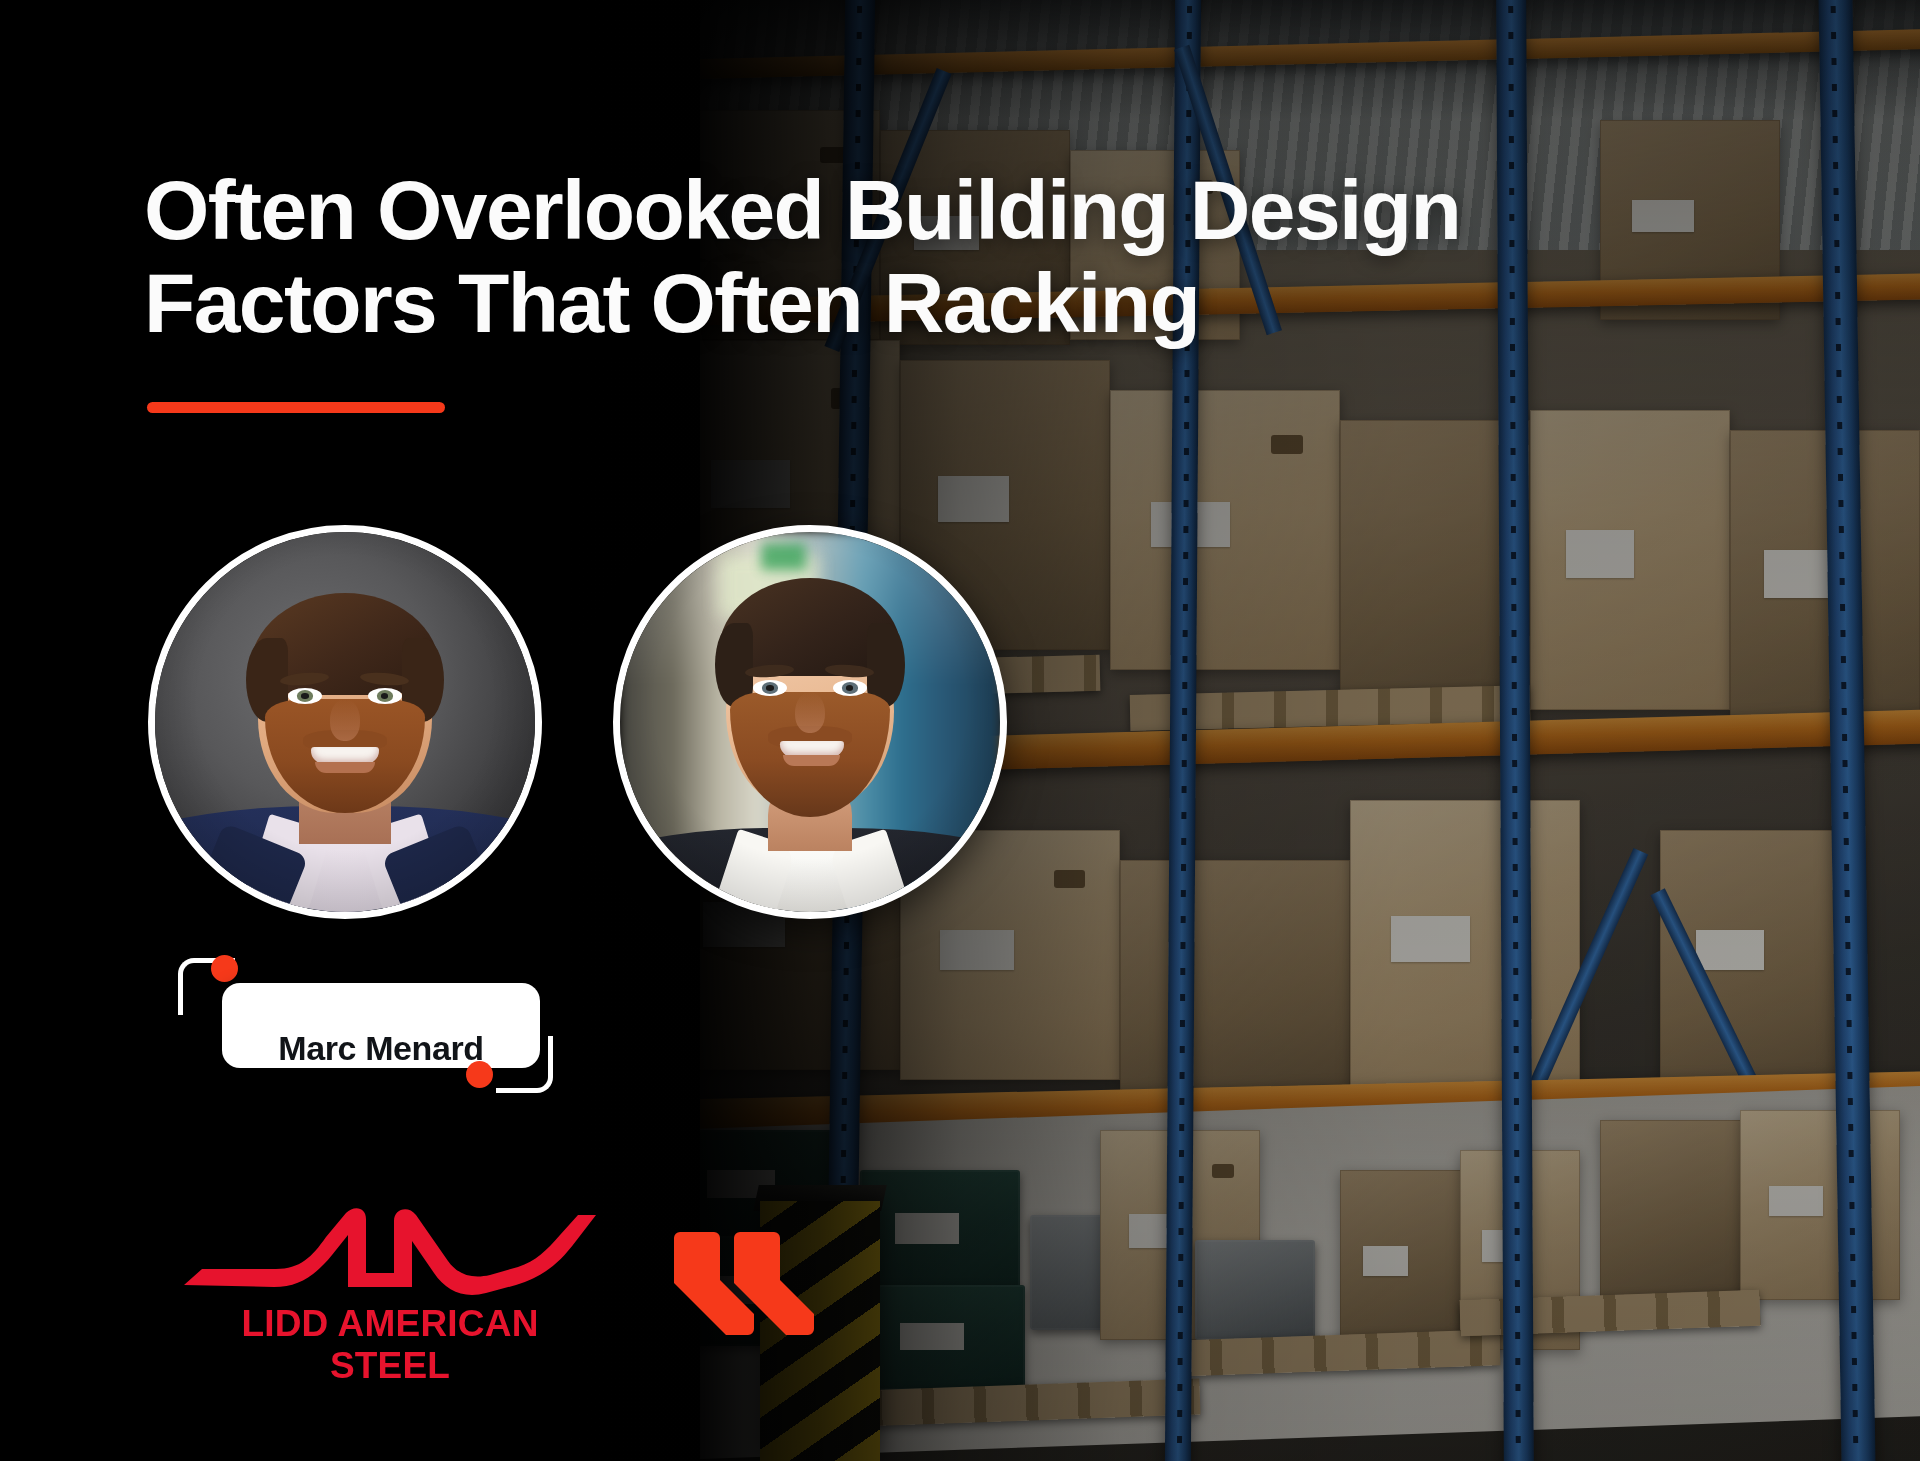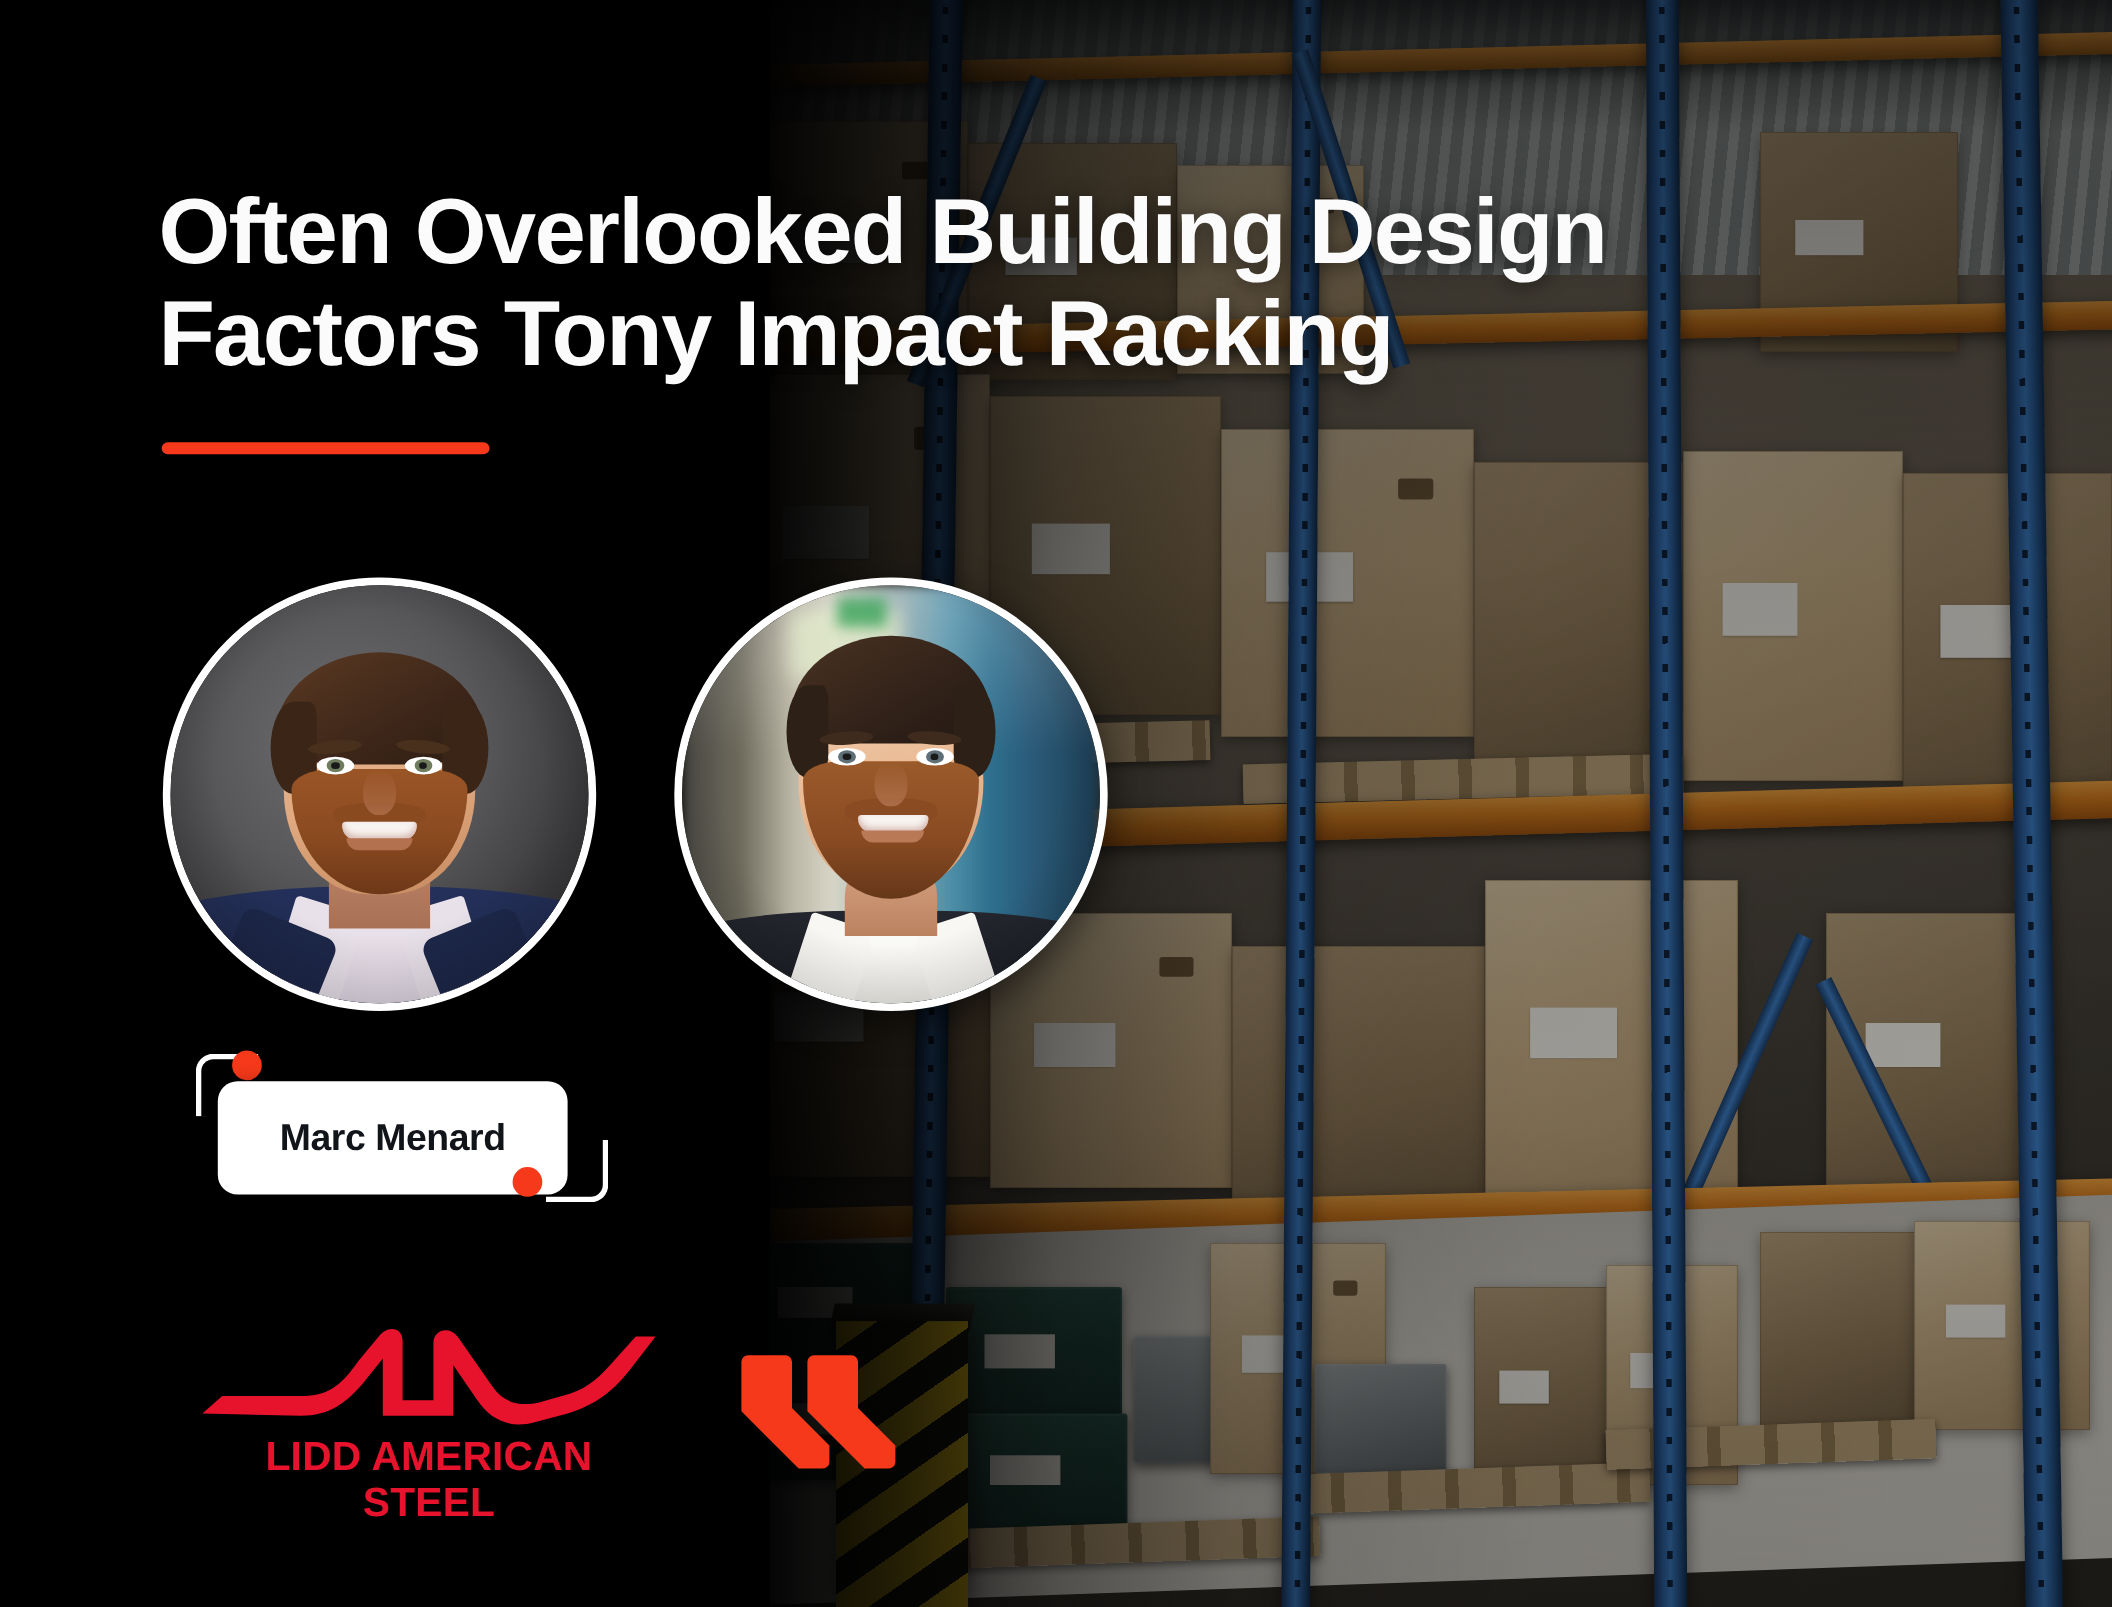--- a/index.html
+++ b/index.html
@@ -383,21 +383,21 @@
 
       <div class="hazard-top"></div>
       <div class="hazard"></div>
     </div>
 
     <div class="photo-overlay"></div>
   </div>
 
   <h1 class="title">
     <span class="ln">Often Overlooked Building Design</span>
-    <span class="ln">Factors Tony Impact Racking</span>
+    <span class="ln">Factors That Often Racking</span>
   </h1>
   <div class="accent-bar"></div>
 
   <div class="avatar a1">
     <div class="face-wrap">
       <div class="bg-studio"></div>
 
       <div class="suit" style="left:-34%; top:72%; width:168%; height:60%; border-radius:46% 46% 0 0;
                   background:linear-gradient(180deg,#24305a 0%,#1b2546 60%,#141c35 100%);"></div>
 
@@ -505,21 +505,21 @@
       <div class="mouth" style="left:42%; top:55%; width:17%; height:4.2%;"></div>
       <div class="lip" style="left:43%; top:58.6%; width:15%; height:3%; background:#b97856;"></div>
       <div style="position:absolute;inset:0;border-radius:50%;
                   background:radial-gradient(circle at 50% 45%, rgba(0,0,0,0) 55%, rgba(0,0,0,.30) 100%);"></div>
     </div>
   </div>
 
   <div class="badge-group" style="left:178px; top:958px; width:380px; height:140px;">
     <div class="bracket tl" style="left:0px; top:0px;"></div>
     <div class="dot" style="left:33px; top:-3px;"></div>
-    <div class="badge-card" style="left:20px; top:25px; width:318px; height:103px;">
+    <div class="badge-card" style="left:44px; top:25px; width:318px; height:85px;align-items:flex-end;">
       <span>Marc Menard</span>
     </div>
     <div class="bracket br" style="left:318px; top:78px;"></div>
     <div class="dot" style="left:288px; top:103px;"></div>
   </div>
 
 
   <div class="nas-logo">
     <svg class="nas-mark" viewBox="0 0 420 96">
       <path d="M4 78 L22 62 L96 62 C120 62 132 50 146 30 L166 6 C174 -2 186 0 186 12 L186 66 L214 66 L214 14 C214 2 228 -2 236 8 L268 54 C278 68 292 72 310 68 L338 60 C356 54 366 44 380 28 L398 8 L416 8 L396 34 C378 58 362 70 336 78 L306 86 C284 92 266 84 254 66 L232 34 L232 80 L168 80 L168 28 L152 48 C134 70 118 80 94 80 Z" fill="#e7132d"></path>

